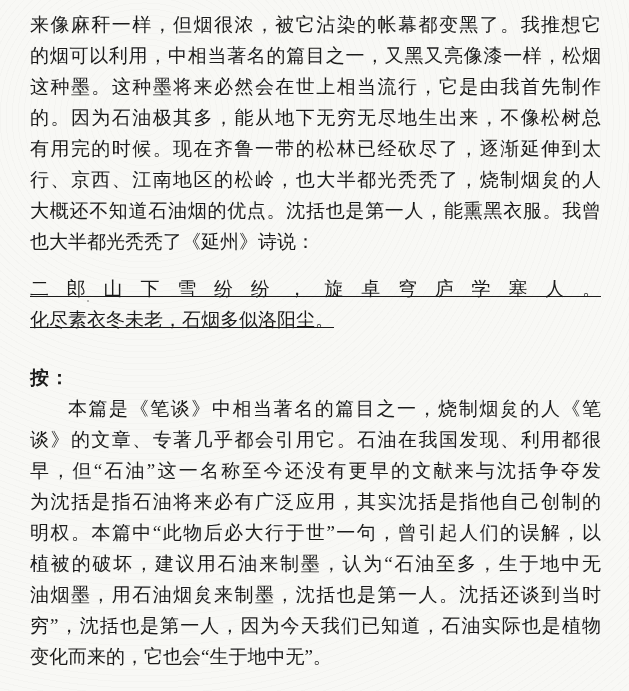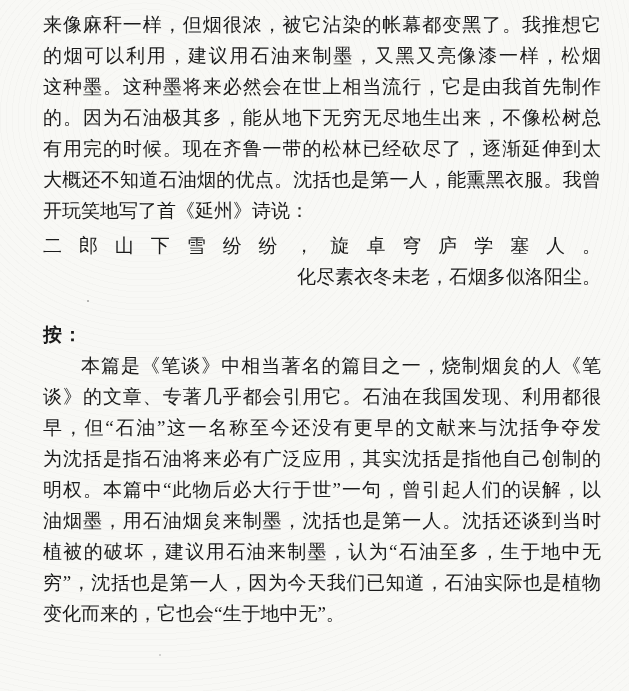--- a/index.html
+++ b/index.html
@@ -19,77 +19,78 @@
       radial-gradient(circle 1px at 470px 585px, rgba(60,60,60,.2) 0 1px, transparent 1.2px),
       radial-gradient(circle 1px at 160px 655px, rgba(60,60,60,.2) 0 1px, transparent 1.2px),
       repeating-radial-gradient(circle at 23% 17%, rgba(0,0,0,.014) 0 1px, transparent 1px 6px);
     color: #1b1b1b;
     font-family: "Liberation Serif", "DejaVu Serif", serif;
   }
 
   .page {
     width: 629px;
     height: 691px;
-    padding: 9px 28px 0 43px;
+    padding: 9px 28px 0 30px;
     font-size: 19px;
     line-height: 31px;
     border-radius: 23px;
   }
 
   .line {
     height: 31px;
     overflow: hidden;
   }
 
   
   .para .line:not(:last-child) {
     text-align: justify;
     text-align-last: justify;
     text-justify: inter-character;
   }
 
-  .poem { margin-top: 4px; }
-  .poem .line { text-align: right; }
+  .poem { margin-top: 16px; text-decoration: underline; }
+  .poem .line { text-align: left; }
 
   .annotation-heading {
     margin-top: 27px;
     height: 31px;
     font-weight: bold;
     letter-spacing: 1px;
   }
 
   .annotation-para .line:first-child { text-indent: 2em; }
 </style>
 </head>
 <body>
 
 <div class="page">
 
   <div class="para body-para">
       <div class="line">来像麻秆一样，但烟很浓，被它沾染的帐幕都变黑了。我推想它</div>
-      <div class="line">的烟可以利用，建议用石油来制墨，又黑又亮像漆一样，松烟</div>
+      <div class="line">的烟可以利用，中相当著名的篇目之一，又黑又亮像漆一样，松烟</div>
       <div class="line">这种墨。这种墨将来必然会在世上相当流行，它是由我首先制作</div>
       <div class="line">的。因为石油极其多，能从地下无穷无尽地生出来，不像松树总</div>
       <div class="line">有用完的时候。现在齐鲁一带的松林已经砍尽了，逐渐延伸到太</div>
+      <div class="line">行、京西、江南地区的松岭，也大半都光秃秃了，烧制烟炱的人</div>
       <div class="line">大概还不知道石油烟的优点。沈括也是第一人，能熏黑衣服。我曾</div>
-      <div class="line">开玩笑地写了首《延州》诗说：</div>
+      <div class="line">也大半都光秃秃了《延州》诗说：</div>
     </div>
 
   <div class="para poem">
       <div class="line">二郎山下雪纷纷，旋卓穹庐学塞人。</div>
       <div class="line">化尽素衣冬未老，石烟多似洛阳尘。</div>
     </div>
 
   <div class="annotation-heading">按：</div>
 
   <div class="para annotation-para">
       <div class="line">本篇是《笔谈》中相当著名的篇目之一，烧制烟炱的人《笔</div>
       <div class="line">谈》的文章、专著几乎都会引用它。石油在我国发现、利用都很</div>
       <div class="line">早，但“石油”这一名称至今还没有更早的文献来与沈括争夺发</div>
       <div class="line">为沈括是指石油将来必有广泛应用，其实沈括是指他自己创制的</div>
       <div class="line">明权。本篇中“此物后必大行于世”一句，曾引起人们的误解，以</div>
+      <div class="line">植被的破坏，建议用石油来制墨，认为“石油至多，生于地中无</div>
       <div class="line">油烟墨，用石油烟炱来制墨，沈括也是第一人。沈括还谈到当时</div>
-      <div class="line">植被的破坏，建议用石油来制墨，认为“石油至多，生于地中无</div>
       <div class="line">穷”，沈括也是第一人，因为今天我们已知道，石油实际也是植物</div>
       <div class="line">变化而来的，它也会“生于地中无”。</div>
     </div>
 
 </div>
 
 </body></html>

